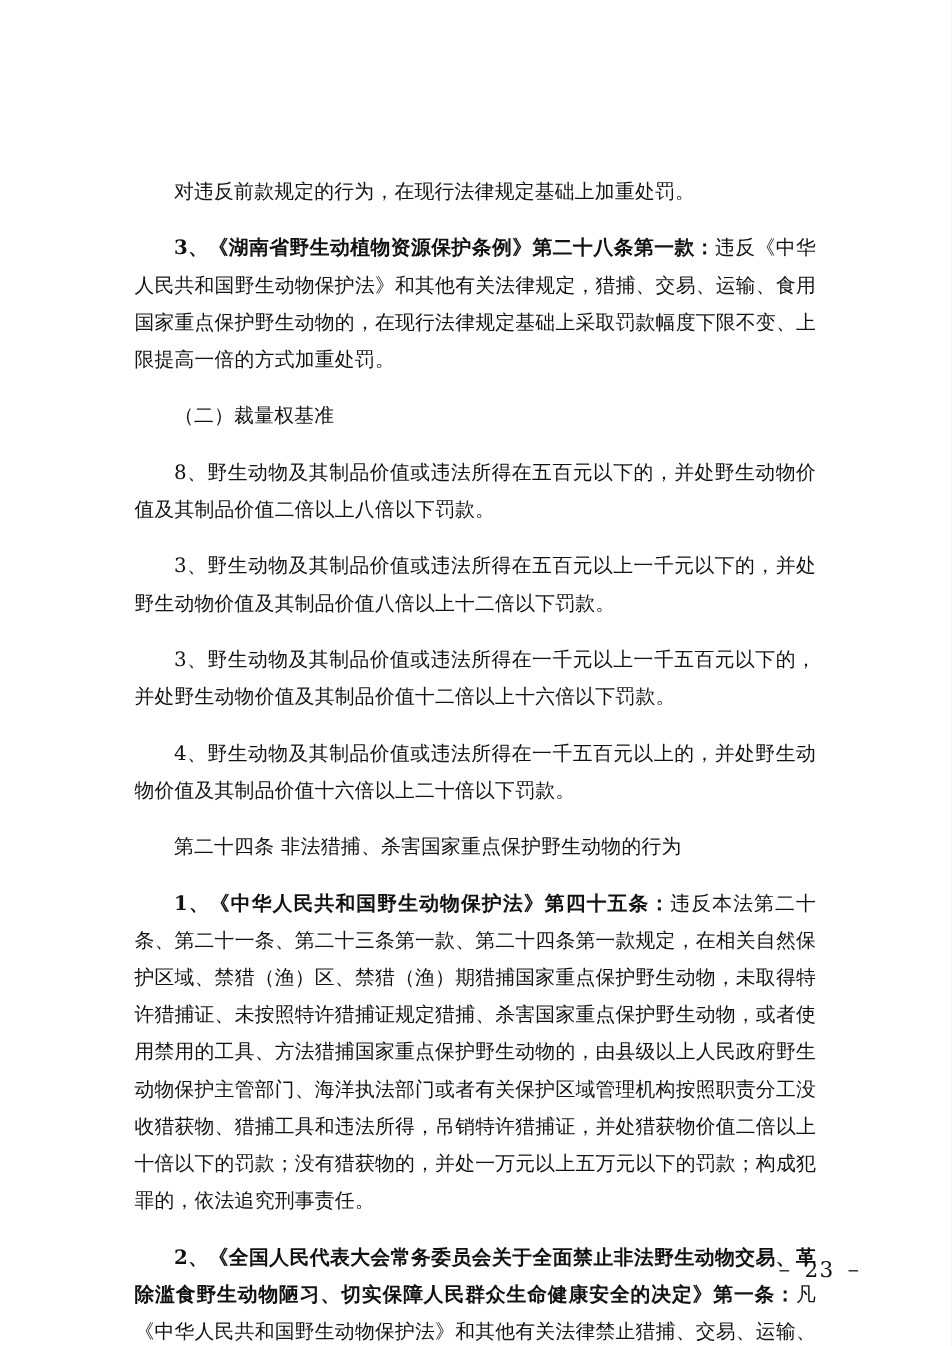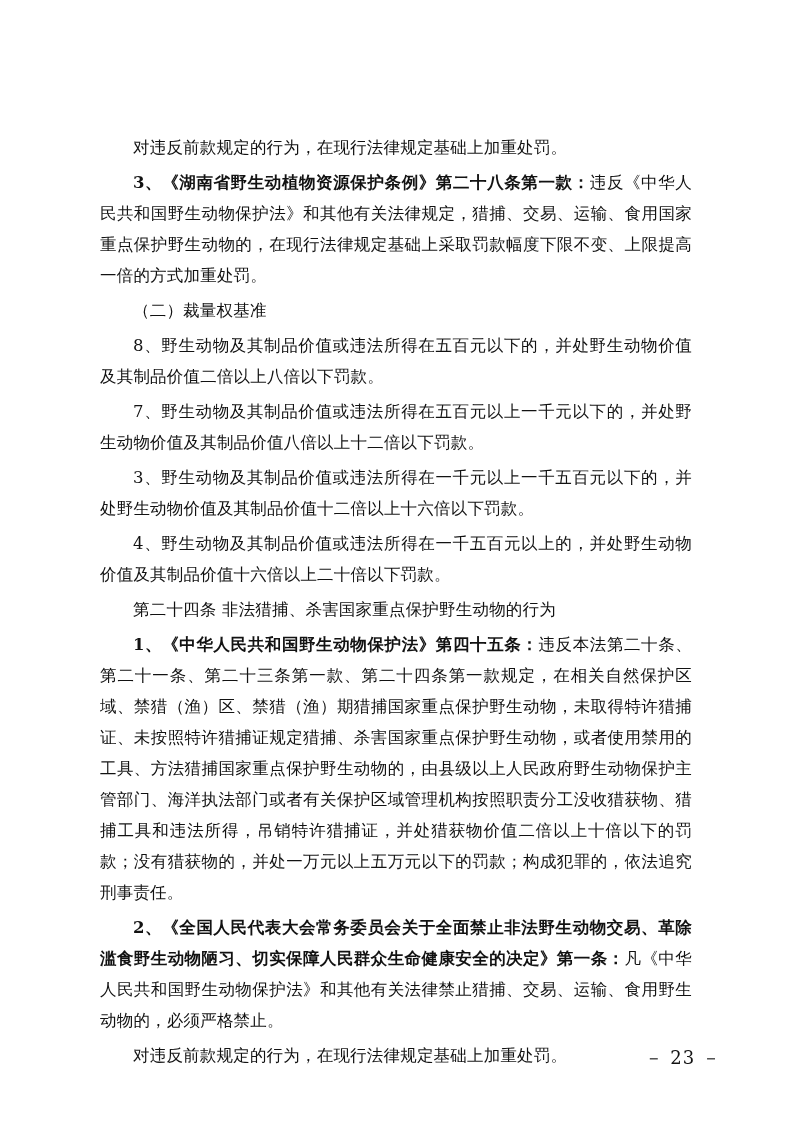--- a/index.html
+++ b/index.html
@@ -22,21 +22,21 @@
     top: 128px;
     width: 600px;
     font-family: "DejaVu Serif", "Liberation Serif", serif;
     font-size: 16.5px;
     line-height: 31px;
     color: #121212;
     text-align: justify;
     text-justify: inter-ideograph;
   }
   p {
-    margin: 4px;
+    margin: 16px;
     padding: 0;
     letter-spacing: 0.2px;
   }
   .indent {
     text-indent: 2em;
   }
   .bold {
     font-weight: normal;
   }
   .mixed .b {
@@ -62,21 +62,21 @@
 
     <p class="indent">对违反前款规定的行为，在现行法律规定基础上加重处罚。</p>
 
     <p class="indent mixed"><span class="b">3、《湖南省野生动植物资源保护条例》第二十八条第一款：</span><span>违反《中华人民共和国野生动物保护法》和其他有关法律规定，猎捕、交易、运输、食用国家重点保护野生动物的，在现行法律规定基础上采取罚款幅度下限不变、上限提高一倍的方式加重处罚。</span></p>
 
     <p class="indent bold">（二）裁量权基准</p>
 
 
     <p class="indent">8、野生动物及其制品价值或违法所得在五百元以下的，并处野生动物价值及其制品价值二倍以上八倍以下罚款。</p>
 
-    <p class="indent">7、野生动物及其制品价值或违法所得在五百元以上一千元以下的，并处野生动物价值及其制品价值八倍以上十二倍以下罚款。</p>
+    <p class="indent">3、野生动物及其制品价值或违法所得在五百元以上一千元以下的，并处野生动物价值及其制品价值八倍以上十二倍以下罚款。</p>
 
     <p class="indent">3、野生动物及其制品价值或违法所得在一千元以上一千五百元以下的，并处野生动物价值及其制品价值十二倍以上十六倍以下罚款。</p>
 
     <p class="indent">4、野生动物及其制品价值或违法所得在一千五百元以上的，并处野生动物价值及其制品价值十六倍以上二十倍以下罚款。</p>
 
     <p class="indent bold">第二十四条 非法猎捕、杀害国家重点保护野生动物的行为</p>
 
 
     <p class="indent mixed"><span class="b">1、《中华人民共和国野生动物保护法》第四十五条：</span><span>违反本法第二十条、第二十一条、第二十三条第一款、第二十四条第一款规定，在相关自然保护区域、禁猎（渔）区、禁猎（渔）期猎捕国家重点保护野生动物，未取得特许猎捕证、未按照特许猎捕证规定猎捕、杀害国家重点保护野生动物，或者使用禁用的工具、方法猎捕国家重点保护野生动物的，由县级以上人民政府野生动物保护主管部门、海洋执法部门或者有关保护区域管理机构按照职责分工没收猎获物、猎捕工具和违法所得，吊销特许猎捕证，并处猎获物价值二倍以上十倍以下的罚款；没有猎获物的，并处一万元以上五万元以下的罚款；构成犯罪的，依法追究刑事责任。</span></p>
 

